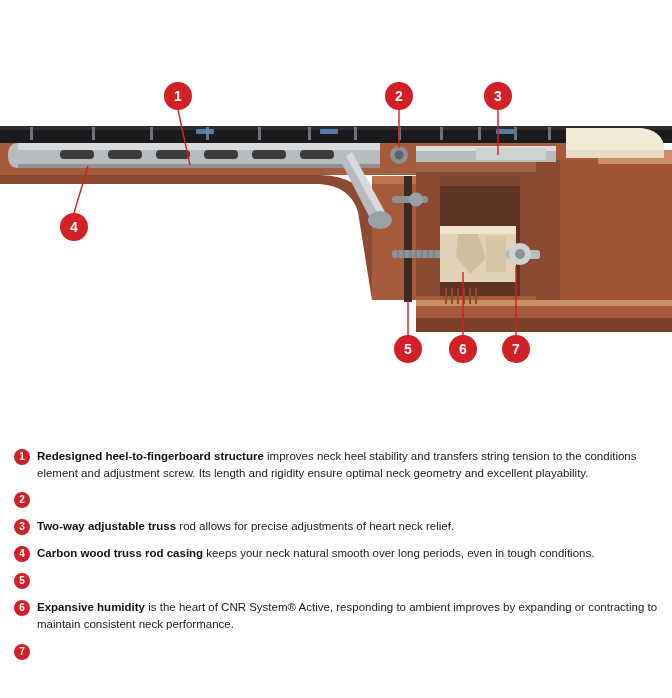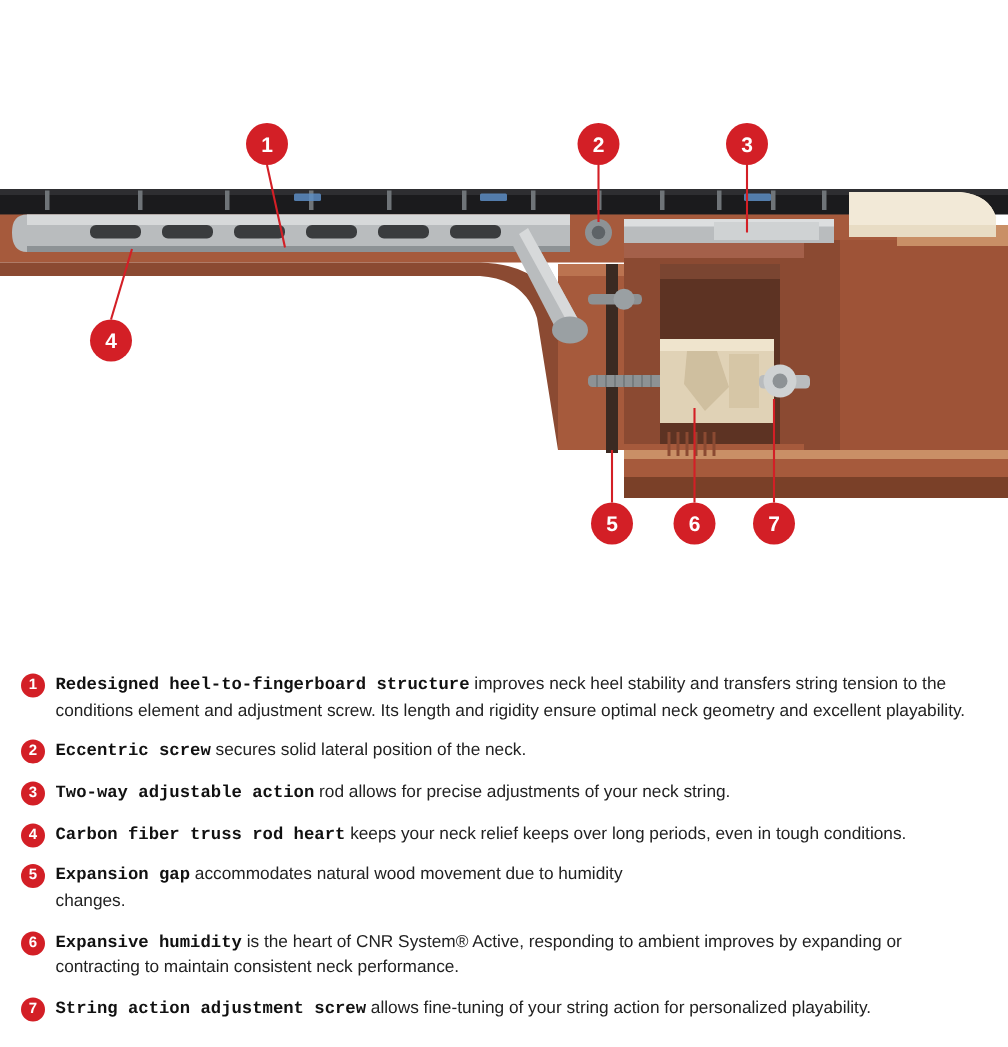--- a/index.html
+++ b/index.html
@@ -73,21 +73,20 @@
   }
   .legend-text {
     font-size: 11.5px;
     line-height: 1.45;
     color: #222222;
     max-width: 630px;
   }
   .legend-text b {
     font-weight: bold;
     color: #111111;
-    font-family: Liberation Mono, monospace;
   }
 </style>
 </head>
 <body>
 
 <div id="diagram">
   <svg width="672" height="430" viewBox="0 0 672 430" xmlns="http://www.w3.org/2000/svg">
 
     <path d="M0 135 L600 135 L600 175 L0 175 Z" fill="#a65a3c"></path>
     <path d="M0 135 L600 135 L600 143 L0 143 Z" fill="#b9714c"></path>
@@ -221,53 +220,44 @@
 
   <div class="legend-row">
     <div class="legend-num">1</div>
     <div class="legend-text">
       <b>Redesigned heel-to-fingerboard structure</b><span> improves neck heel stability and transfers string tension to the conditions element and adjustment screw. Its length and rigidity ensure optimal neck geometry and excellent playability.</span>
     </div>
   </div>
 
   <div class="legend-row">
     <div class="legend-num">2</div>
-    <div class="legend-text">
-      <b>Eccentric screw</b><span> secures solid lateral position of the neck.</span>
-    </div>
   </div>
 
   <div class="legend-row">
     <div class="legend-num">3</div>
     <div class="legend-text">
-      <b>Two-way adjustable action</b><span> rod allows for precise adjustments of your neck string.</span>
+      <b>Two-way adjustable truss</b><span> rod allows for precise adjustments of heart neck relief.</span>
     </div>
   </div>
 
   <div class="legend-row">
     <div class="legend-num">4</div>
     <div class="legend-text">
-      <b>Carbon fiber truss rod heart</b><span> keeps your neck relief keeps over long periods, even in tough conditions.</span>
+      <b>Carbon wood truss rod casing</b><span> keeps your neck natural smooth over long periods, even in tough conditions.</span>
     </div>
   </div>
 
   <div class="legend-row">
     <div class="legend-num">5</div>
-    <div class="legend-text" style="max-width:380px;">
-      <b>Expansion gap</b><span> accommodates natural wood movement due to humidity changes.</span>
-    </div>
   </div>
 
   <div class="legend-row">
     <div class="legend-num">6</div>
     <div class="legend-text">
       <b>Expansive humidity</b><span> is the heart of CNR System® Active, responding to ambient improves by expanding or contracting to maintain consistent neck performance.</span>
     </div>
   </div>
 
   <div class="legend-row">
     <div class="legend-num">7</div>
-    <div class="legend-text">
-      <b>String action adjustment screw</b><span> allows fine-tuning of your string action for personalized playability.</span>
-    </div>
   </div>
 
 </div>
 
 </body></html>

